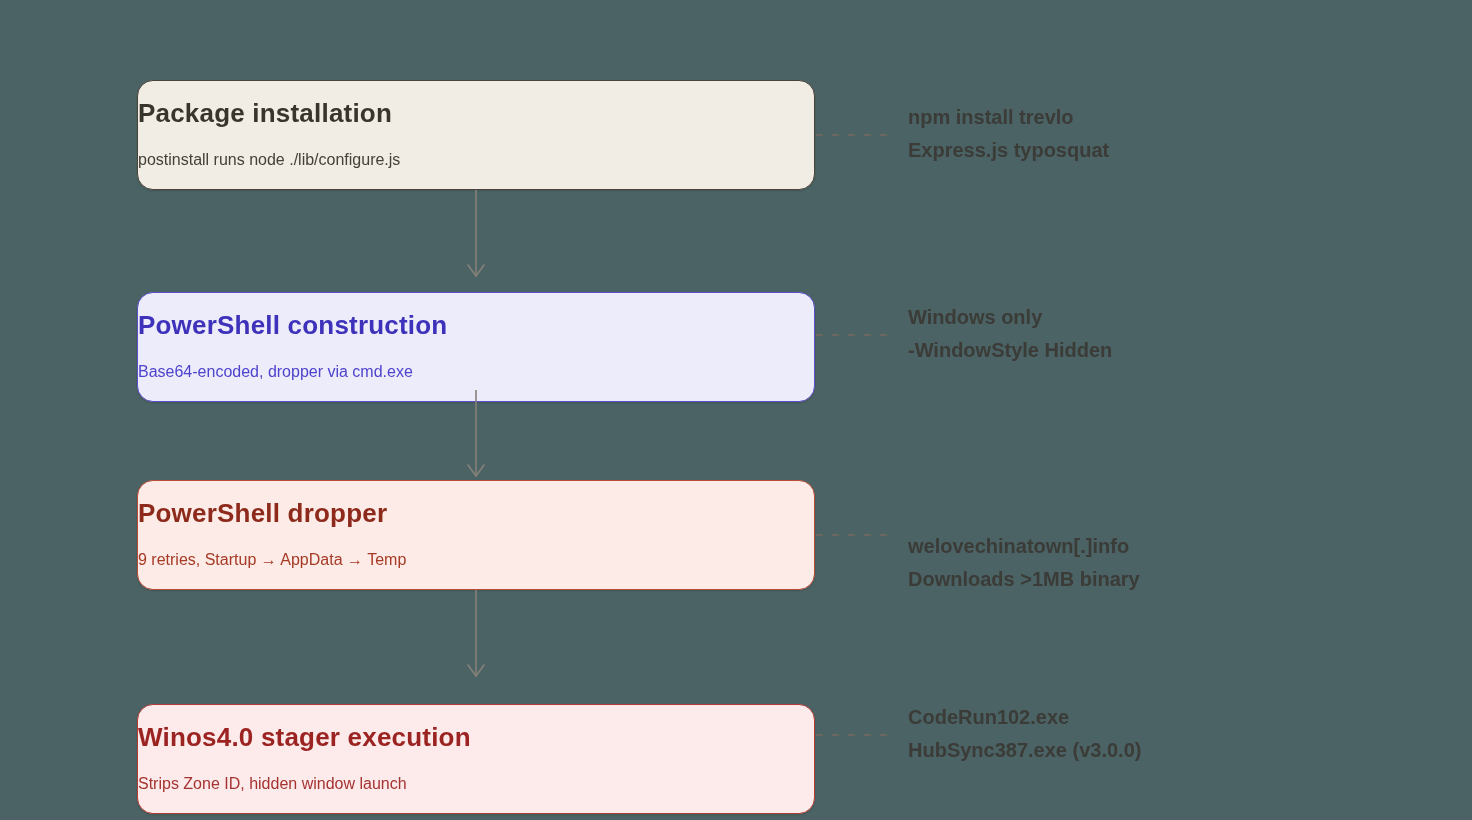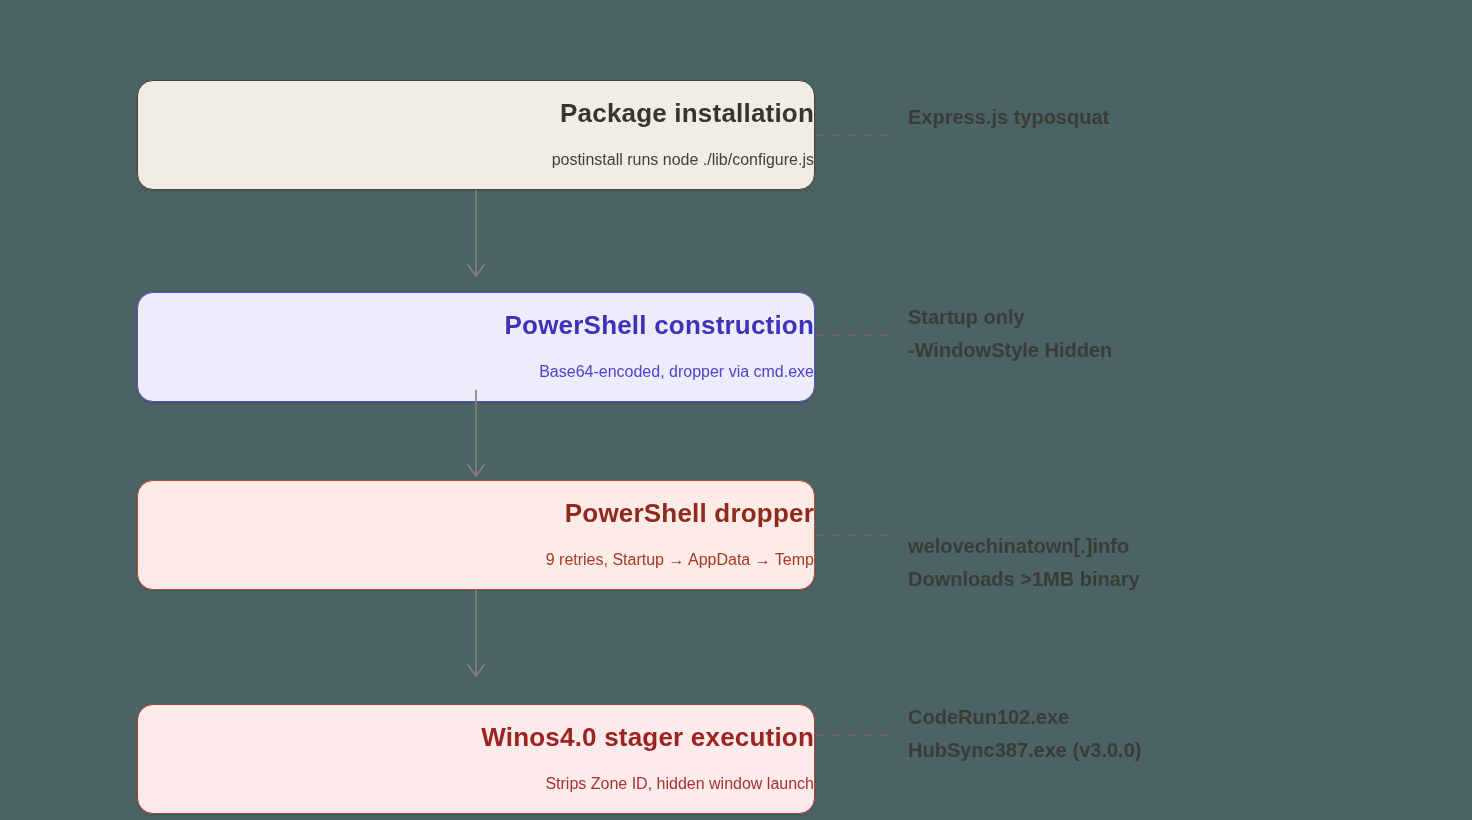--- a/index.html
+++ b/index.html
@@ -4,21 +4,21 @@
 <style>
   html,body{margin:0;padding:0;background:#4b6364;}
   .canvas{
     position:relative;width:1472px;height:820px;overflow:hidden;
     background:var(--canvas-bg,#4b6364);
     font-family:"Liberation Sans",sans-serif;
   }
   .node{
     position:absolute;left:137px;width:678px;height:110px;box-sizing:border-box;
     border-radius:16px;background:var(--bg,#eee);border:1.5px solid var(--border,#444);
-    display:flex;flex-direction:column;align-items:flex-end;justify-content:center;gap:20px;
+    display:flex;flex-direction:column;align-items:flex-start;justify-content:center;gap:20px;
     box-shadow:0 1px 2px rgba(0,0,0,0.15);
   }
   .n0{top:80px}.n1{top:292px}.n2{top:480px}.n3{top:704px}
   .node-title{font-size:26px;font-weight:700;line-height:30px;color:var(--title,#222);letter-spacing:.2px;}
   .node-subtitle{font-size:16px;font-weight:400;line-height:24px;color:var(--subtitle,#444);}
   .arrow{position:absolute;left:462px;width:28px;height:90px;}
   .a0{top:190px}.a1{top:390px}.a2{top:590px}
   .arrow line,.arrow polyline{stroke:var(--arrow-color,#85807a);stroke-width:1.6;fill:none;stroke-linecap:round;stroke-linejoin:round;}
   .dash{
     position:absolute;left:816px;width:80px;height:2px;
@@ -65,24 +65,25 @@
     <line x1="14" y1="0" x2="14" y2="86"></line>
     <polyline points="6,75 14,86 22,75"></polyline>
   </svg>
 
   <div class="dash d0"></div>
   <div class="dash d1"></div>
   <div class="dash d2"></div>
   <div class="dash d3"></div>
 
   <div class="note t0">
+    <div>npm install trevlo</div>
     <div>Express.js typosquat</div>
   </div>
   <div class="note t1">
-    <div>Startup only</div>
+    <div>Windows only</div>
     <div>-WindowStyle Hidden</div>
   </div>
   <div class="note t2">
     <div>welovechinatown[.]info</div>
     <div>Downloads &gt;1MB binary</div>
   </div>
   <div class="note t3">
     <div>CodeRun102.exe</div>
     <div>HubSync387.exe (v3.0.0)</div>
   </div>

